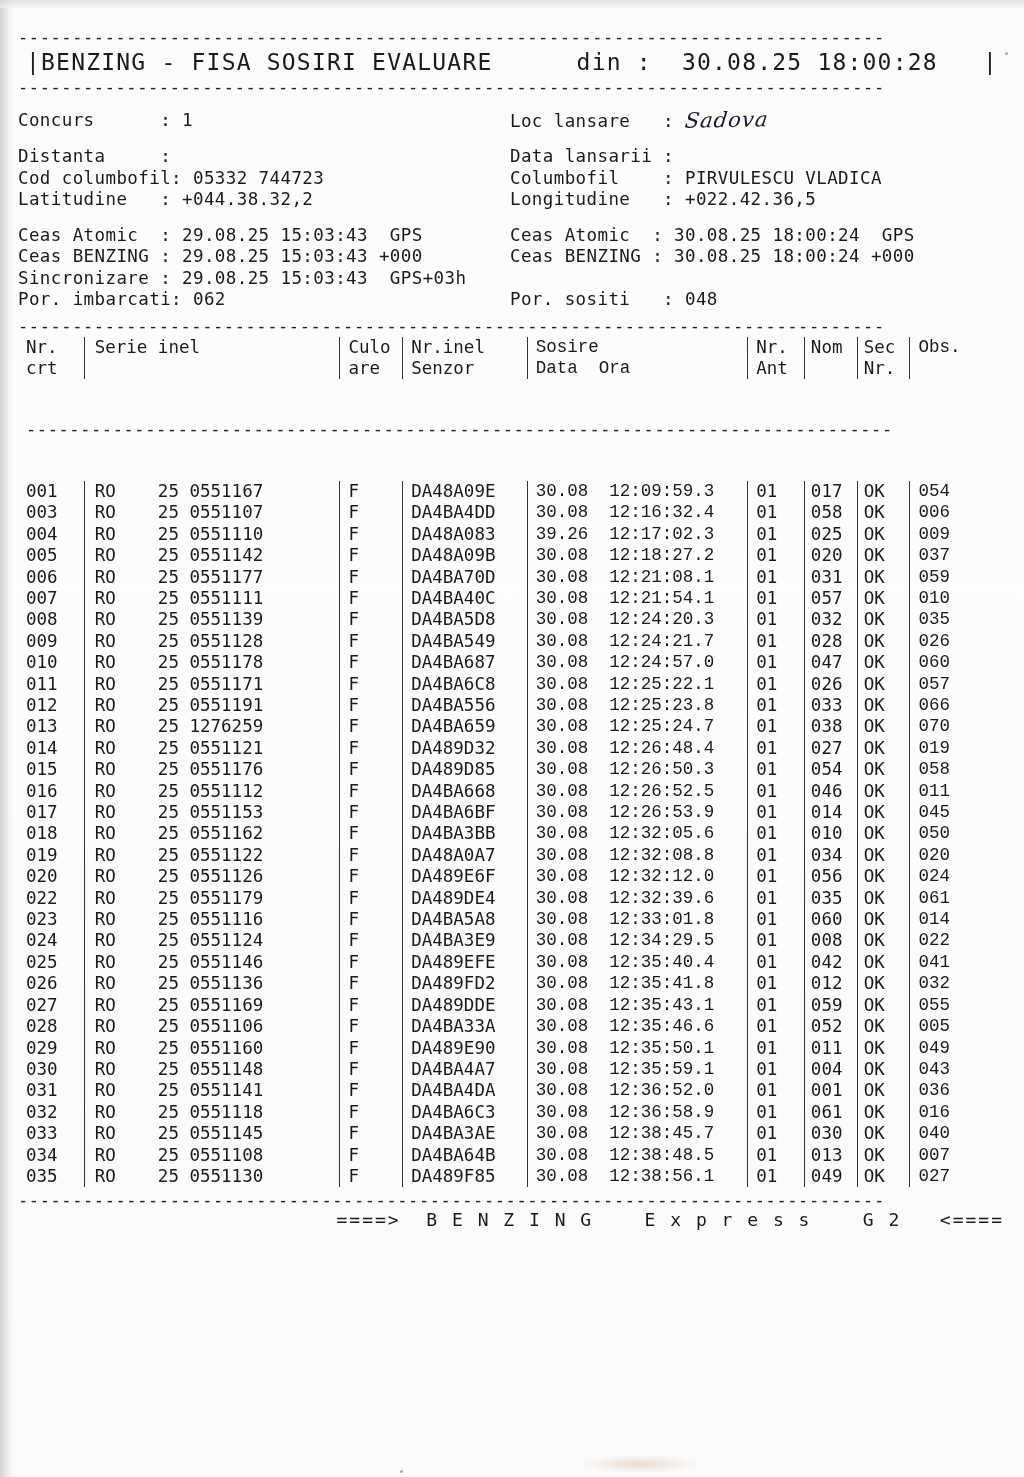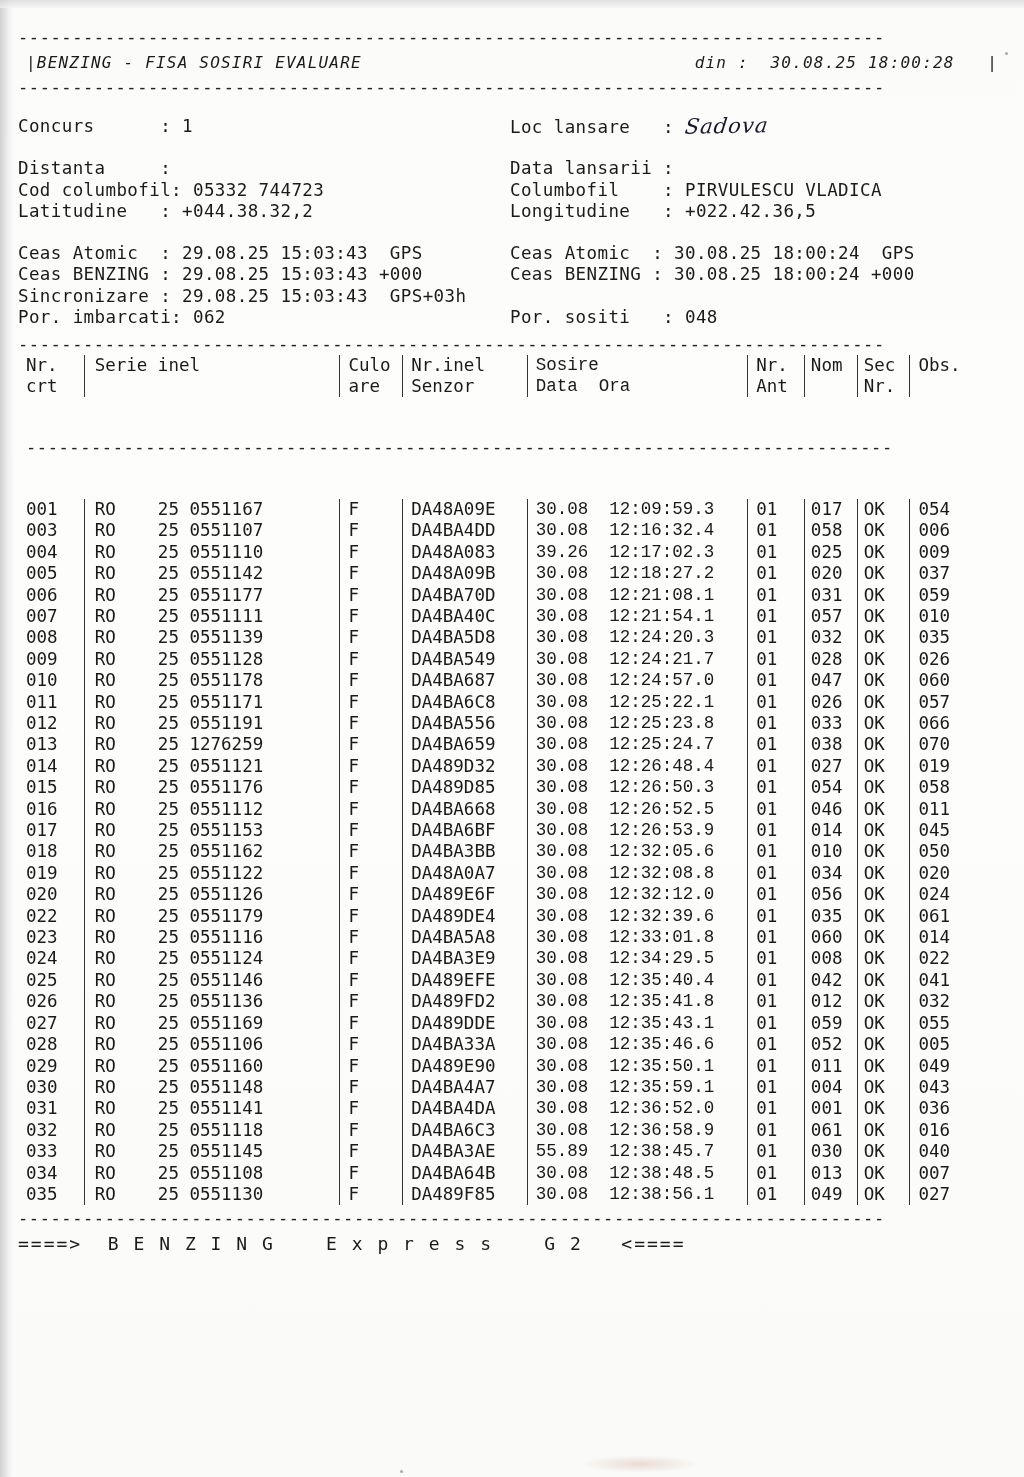--- a/index.html
+++ b/index.html
@@ -59,23 +59,23 @@
     height: 16px;
   }
   .hdr-row {
     display: flex;
     justify-content: space-between;
     align-items: baseline;
     padding: 0 6px 0 8px;
     margin-top: 6px;
     margin-bottom: 6px;
   }
-  .hdr-row .mono { font-size: 16px; letter-spacing: 1.2px; font-style: italic; }
+  .hdr-row .mono { font-size: 23px; letter-spacing: 1.2px; }
   .pipe { color: #222; }
-  .block { margin-top: 20px; }
+  .block { margin-top: 14px; }
   .two-col {
     display: flex;
   }
   .col-l { width: 492px; }
   .col-r { width: 494px; }
   .handwritten {
     font-family: "DejaVu Serif", "Liberation Serif", serif;
     font-style: italic;
     font-size: 21px;
     letter-spacing: 1px;
@@ -104,24 +104,23 @@
   .colhead td { padding-bottom: 0px; }
   .tbl-wrap { margin-top: 2px; }
   .c-nr     { width: 54px;  padding-right: 4px !important; }
   .c-serie  { width: 246px; padding-left: 10px !important; }
   .c-cul    { width: 54px;  padding-left: 8px !important; }
   .c-inel   { width: 116px; padding-left: 8px !important; margin-top: 12px; }
   .c-sos    { width: 212px; padding-left: 8px !important; font-family: Liberation Mono, monospace; }
   .c-ant    { width: 48px;  padding-left: 8px !important; }
   .c-nom    { width: 46px;  padding-left: 6px !important; }
   .c-sec    { width: 46px;  padding-left: 6px !important; }
-  .c-obs    { width: 70px;  padding-left: 8px !important; }
+  .c-obs    { width: 70px;  padding-left: 8px !important; font-family: Liberation Mono, monospace; }
   .footer {
-    text-align: left;
-    margin-top: 6px;
+    text-align: right;
     font-family: "DejaVu Sans Mono", "Liberation Mono", monospace;
     font-size: 18px;
     letter-spacing: 2px;
     white-space: pre;
   }
   .smudge {
     position: absolute;
     left: 580px;
     top: 1455px;
     width: 120px;
@@ -552,21 +551,21 @@
               <td class="c-ant vsep">01</td>
               <td class="c-nom vsep">061</td>
               <td class="c-sec vsep">OK</td>
               <td class="c-obs">016</td>
             </tr>
             <tr>
               <td class="c-nr vsep">033</td>
               <td class="c-serie vsep">RO    25 0551145</td>
               <td class="c-cul vsep">F</td>
               <td class="c-inel vsep">DA4BA3AE</td>
-              <td class="c-sos vsep">55.89  12:38:45.7</td>
+              <td class="c-sos vsep">30.08  12:38:45.7</td>
               <td class="c-ant vsep">01</td>
               <td class="c-nom vsep">030</td>
               <td class="c-sec vsep">OK</td>
               <td class="c-obs">040</td>
             </tr>
             <tr>
               <td class="c-nr vsep">034</td>
               <td class="c-serie vsep">RO    25 0551108</td>
               <td class="c-cul vsep">F</td>
               <td class="c-inel vsep">DA4BA64B</td>

